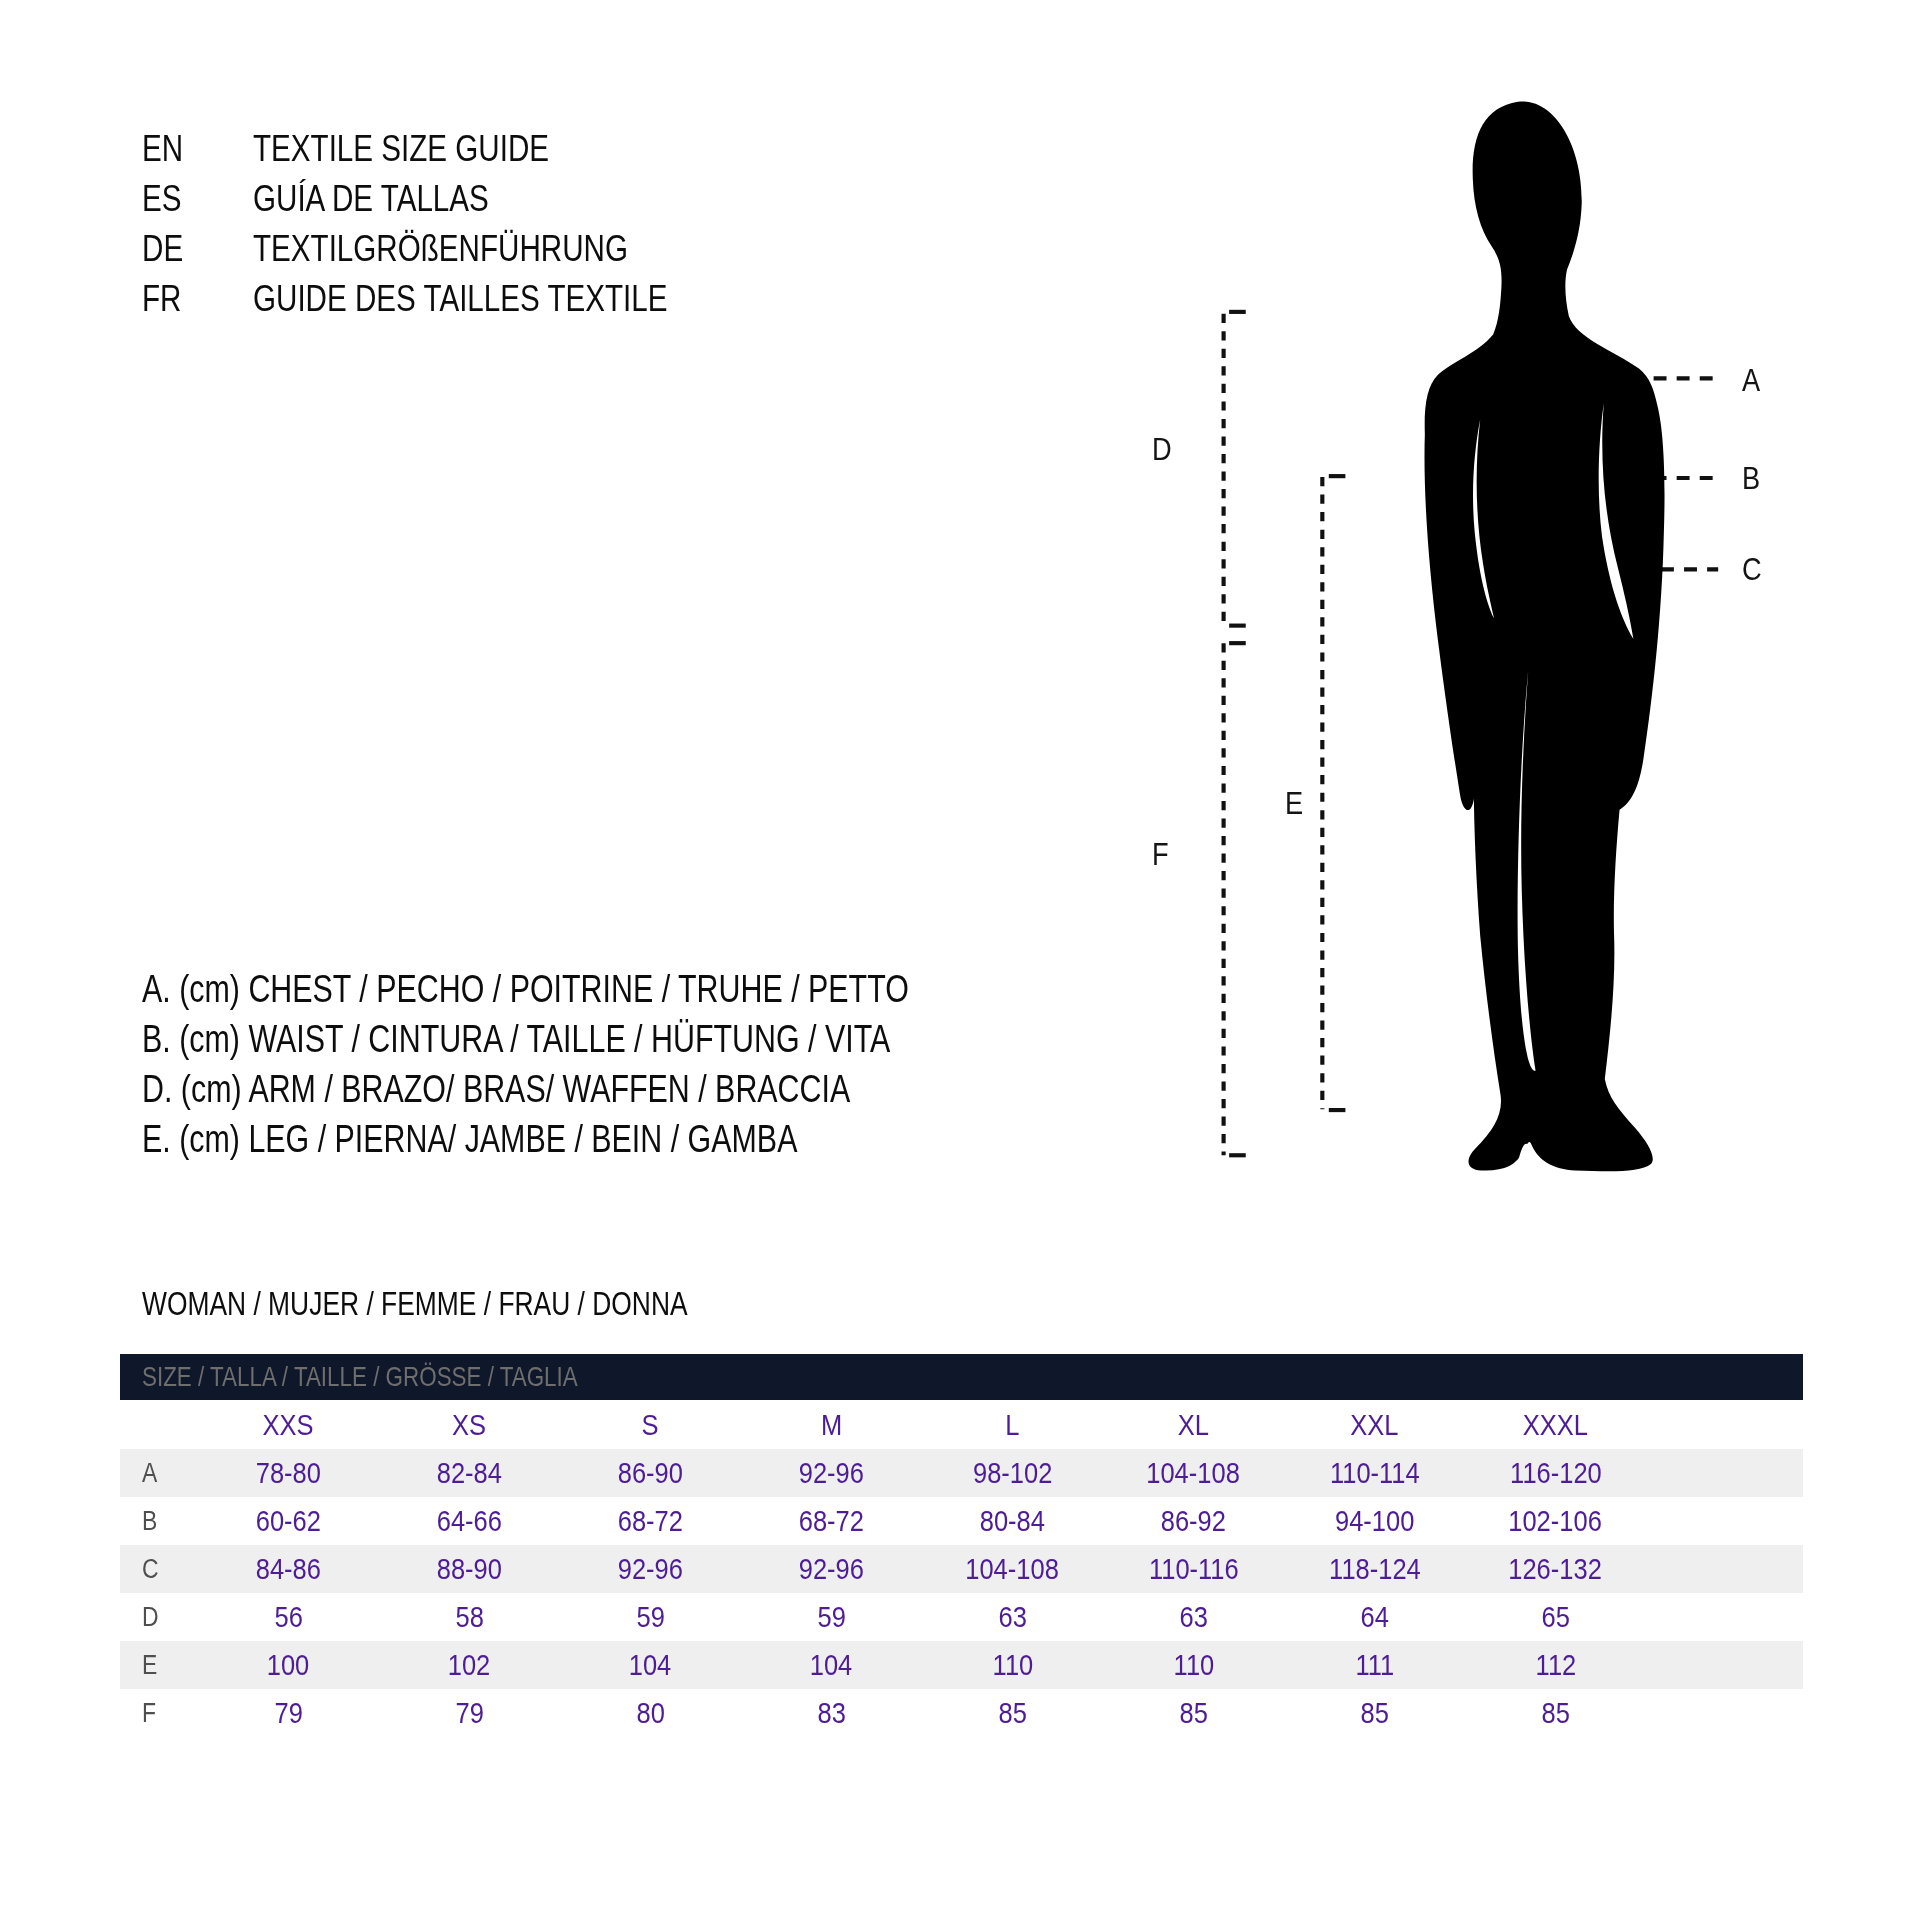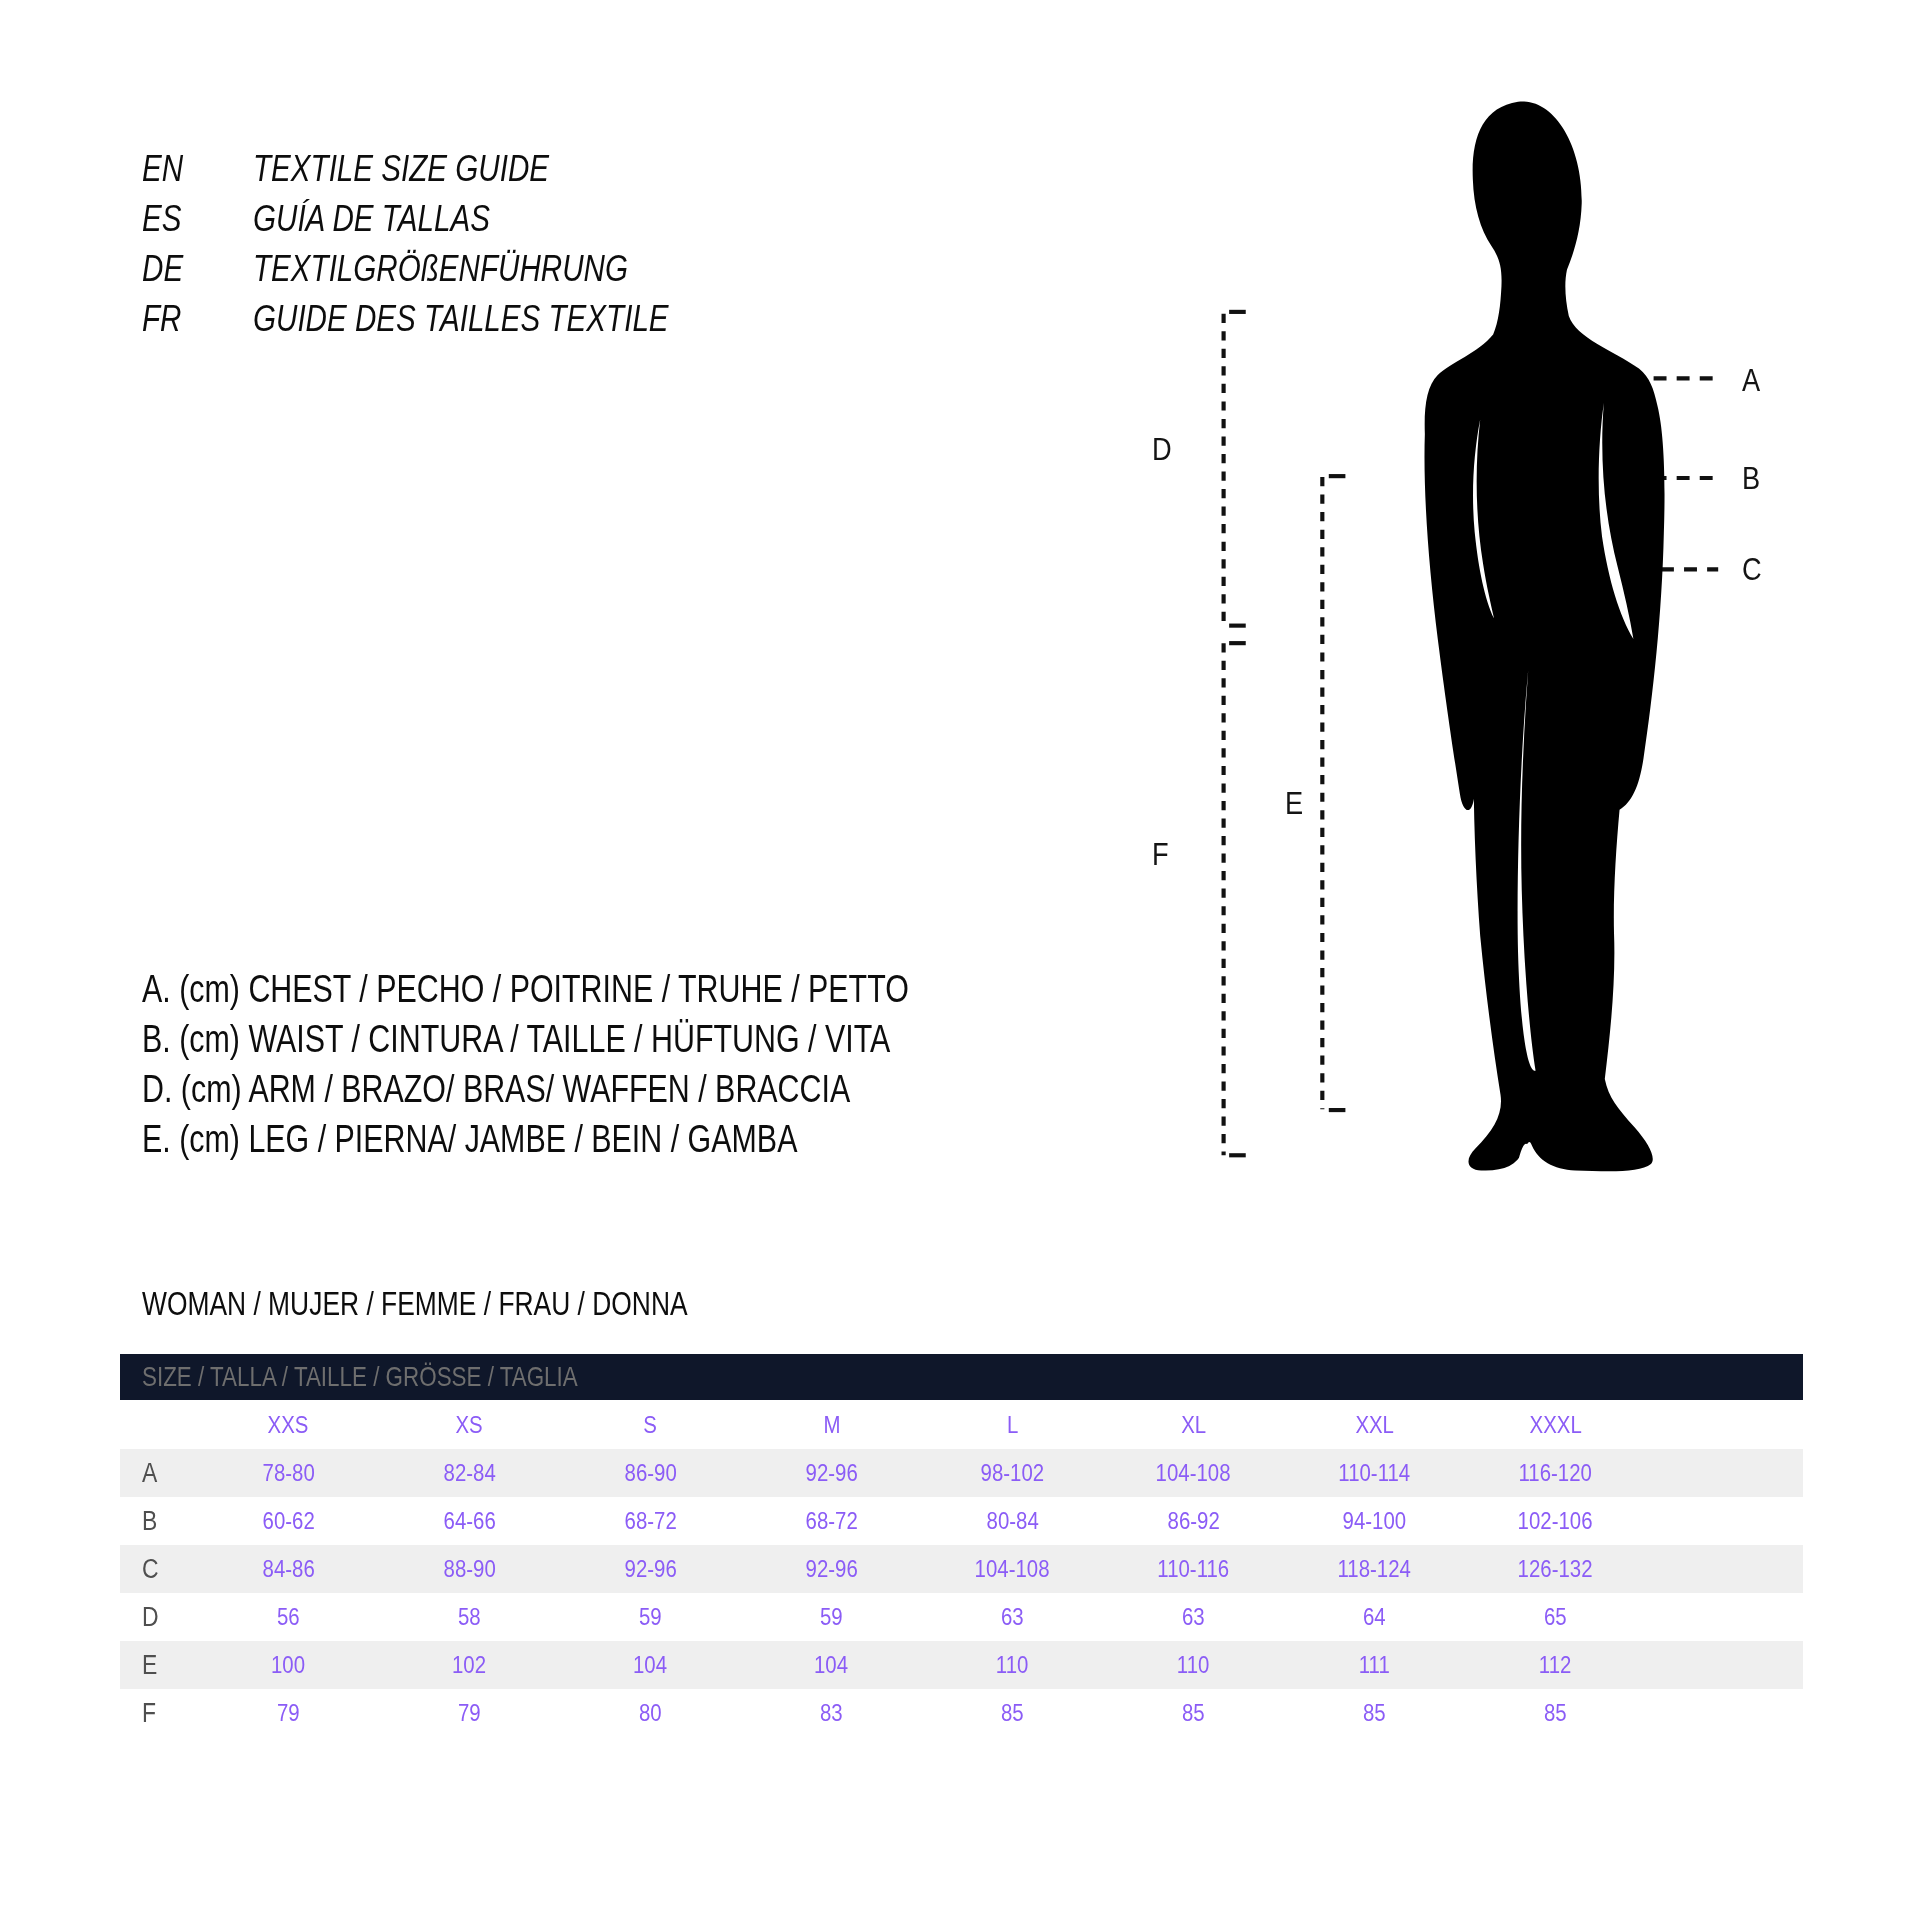--- a/index.html
+++ b/index.html
@@ -7,21 +7,21 @@
     position:relative;
     width:1924px;height:1923px;
     overflow:hidden;
     font-family:"Liberation Sans","DejaVu Sans",sans-serif;
     color:#0d0d0d;
   }
   .abs{position:absolute;}
   .cond{transform:scaleX(0.8);transform-origin:left center;display:inline-block;white-space:nowrap;}
 
   
-  #title-block{left:142px;top:144px;font-style:italic;}
+  #title-block{left:142px;top:124px;}
   .lang-row{display:flex;height:50px;align-items:center;}
   .lang-code{width:111px;font-size:37px;letter-spacing:0;}
   .lang-title{font-size:37px;}
 
   
   #legend-block{left:142px;top:964px;}
   .legend-item{height:50px;display:flex;align-items:center;font-size:38px;}
 
   
   #section-title{left:142px;top:1285px;font-size:33px;}
@@ -33,21 +33,21 @@
   #size-table{left:120px;top:1354px;width:1683px;}
   #table-header-bar{
     height:46px;background:#0f172a;color:#6e6e6e;
     display:flex;align-items:center;padding-left:22px;box-sizing:border-box;
     font-size:28px;
   }
   .tgrid{display:grid;grid-template-columns:78px repeat(8,181px) 1fr;align-items:center;}
   .sizes-row{height:49px;background:#ffffff;}
   .trow{height:48px;}
   .trow.alt{background:#efefef;}
-  .cell{text-align:center;font-size:24px;color:#8b5cf6;}
+  .cell{text-align:center;font-size:30px;color:#4c1d95;}
   .cell .cond{transform-origin:center center;transform:scaleX(0.85);}
   .rowlabel{padding-left:22px;font-size:27px;color:#4f4f4f;text-align:left;}
   .rowlabel .cond{transform-origin:left center;transform:scaleX(0.85);}
   .filler{height:100%;}
 
   svg{display:block;}
 </style>
 </head>
 <body>
 

